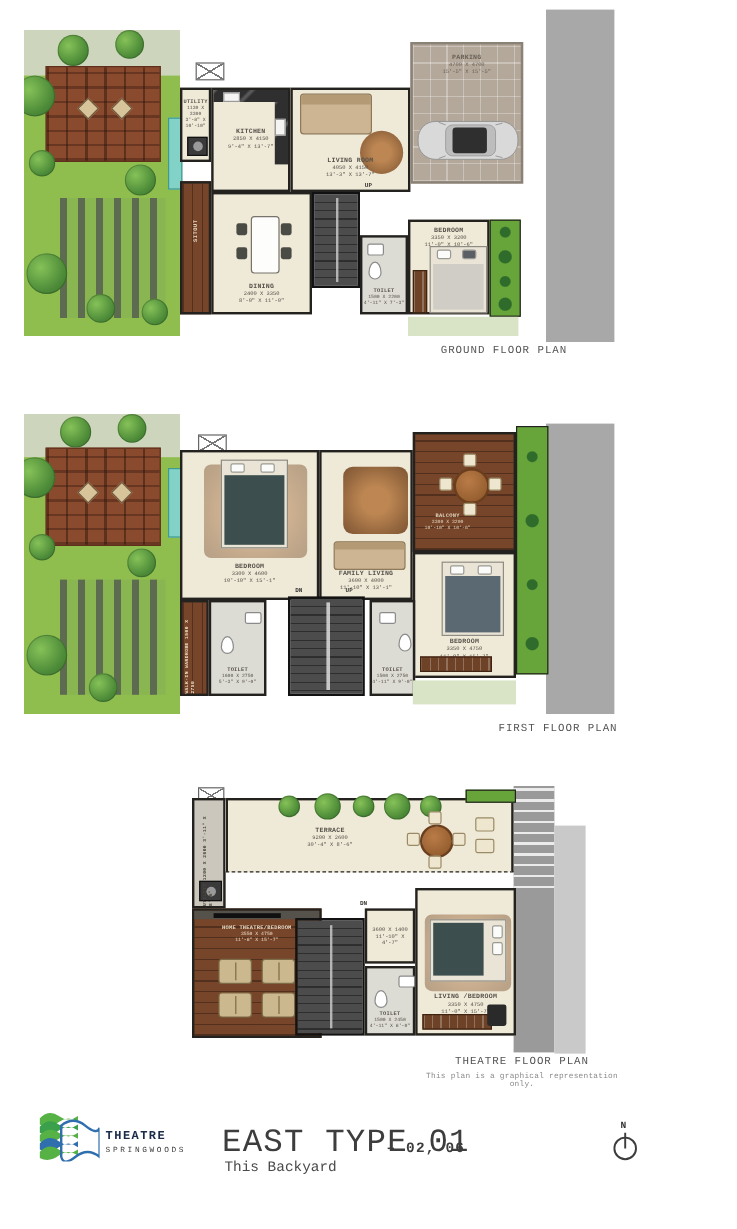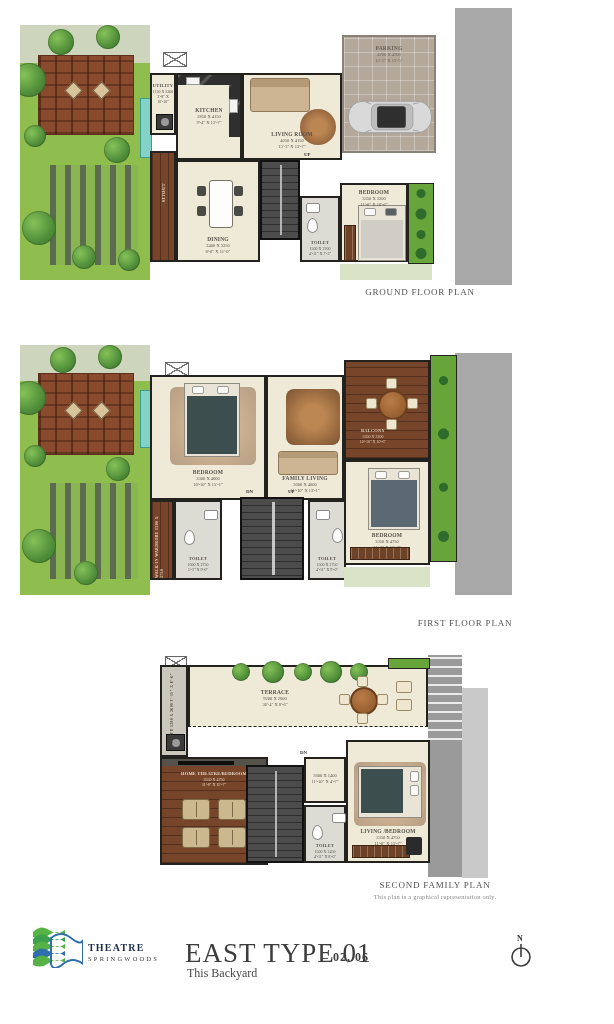--- a/index.html
+++ b/index.html
@@ -1,17 +1,17 @@
 <!DOCTYPE html>
 <html><head>
 <meta charset="utf-8">
 <style>
   html,body{margin:0;padding:0;background:#ffffff;}
   .page{position:relative;width:606px;height:1024px;background:#fff;overflow:hidden;
-        font-family:Liberation Serif, serif;color:#4a473f;}
+        font-family:Liberation Mono, monospace;color:#4a473f;}
   .abs{position:absolute;box-sizing:border-box;}
   
   .room{position:absolute;box-sizing:border-box;background:#efe9d8;border:2px solid #23221f;}
   .rlabel{position:absolute;left:0;right:0;text-align:center;color:#57524a;line-height:1.25;pointer-events:none;}
   .rlabel .nm{font-size:5.5px;font-weight:700;letter-spacing:.2px;}
   .rlabel .dim{font-size:4.5px;}
   .vtext{writing-mode:vertical-rl;transform:rotate(180deg);font-size:4.5px;font-weight:700;
          color:#4c463c;letter-spacing:.4px;line-height:1.2;}
   .garden{position:absolute;box-sizing:border-box;background:#8fbe4f;overflow:hidden;}
   .palepatch{position:absolute;background:#cdd6bd;}
@@ -302,21 +302,21 @@
     <div class="sink" style="left:6px;top:8px;"></div>
     <div class="wc" style="left:22px;top:26px;"></div>
     <div class="rlabel" style="top:54px;">
       <div class="nm" style="font-size:4.5px;">TOILET</div>
       <div class="dim" style="font-size:4px;">1500 X 2750</div>
       <div class="dim" style="font-size:4px;">4'-11" X 9'-0"</div>
     </div>
   </div>
   <div class="palegreen" style="left:344px;top:567px;width:86px;height:20px;"></div>
 
-  <div class="caption" style="left:385px;top:602px;width:160px;margin-top:16px;">FIRST FLOOR PLAN</div>
+  <div class="caption" style="left:385px;top:602px;width:160px;">FIRST FLOOR PLAN</div>
 
   <div class="graystrip" style="left:428px;top:655px;width:34px;height:222px;background:#9a9a9a;">
     <div class="abs" style="left:0;top:0;width:100%;height:85px;background:repeating-linear-gradient(0deg,rgba(255,255,255,.8) 0 2px,transparent 2px 9px);"></div>
   </div>
   <div class="graystrip" style="left:462px;top:688px;width:26px;height:190px;background:#c9c9c9;"></div>
   <div class="xbox" style="left:165px;top:656px;width:20px;height:12px;"></div>
 
   <div class="room" style="left:160px;top:665px;width:28px;height:92px;background:#ccc7bd;">
     <div class="washer" style="left:4px;bottom:4px;width:17px;height:15px;"></div>
     <div class="vtext" style="position:absolute;left:8px;top:6px;font-size:3.8px;">
@@ -390,21 +390,21 @@
     </div>
     <div class="rlabel" style="top:86px;">
       <div class="nm">LIVING /BEDROOM</div>
       <div class="dim">3350 X 4750</div>
       <div class="dim">11'-0" X 15'-7"</div>
     </div>
     <div class="wrobe" style="left:4px;bottom:3px;width:56px;height:11px;"></div>
     <div class="chair" style="right:6px;bottom:6px;width:16px;height:18px;background:#2a2a2a;"></div>
   </div>
 
-  <div class="caption" style="left:360px;top:880px;width:150px;">SECOND FAMILY PLAN</div>
+  <div class="caption" style="left:360px;top:880px;width:150px;">THEATRE FLOOR PLAN</div>
   <div class="disclaimer" style="left:345px;top:893px;width:180px;">This plan is a graphical representation only.</div>
 
   <svg class="abs" style="left:33px;top:924px;" width="50" height="44" viewBox="0 0 50 44">
     <path d="M0,8 Q8,0 16,6 T32,6 L32,11 Q24,5 16,11 T0,13 Z" fill="#56b244"></path>
     <path d="M0,15 Q8,7 16,13 T32,13 L32,18 Q24,12 16,18 T0,20 Z" fill="#3aa04c"></path>
     <path d="M0,22 Q8,14 16,20 T32,20 L32,25 Q24,19 16,25 T0,27 Z" fill="#56b244"></path>
     <path d="M0,29 Q8,21 16,27 T32,27 L32,32 Q24,26 16,32 T0,34 Z" fill="#2f6fae"></path>
     <path d="M0,36 Q8,28 16,34 T32,34 L32,39 Q24,33 16,39 T0,41 Z" fill="#56b244"></path>
     <path d="M18,14 Q28,6 38,14 T50,16 L50,40 Q40,32 30,40 T18,40 Z" fill="none" stroke="#2f6fae" stroke-width="2"></path>
   </svg>

